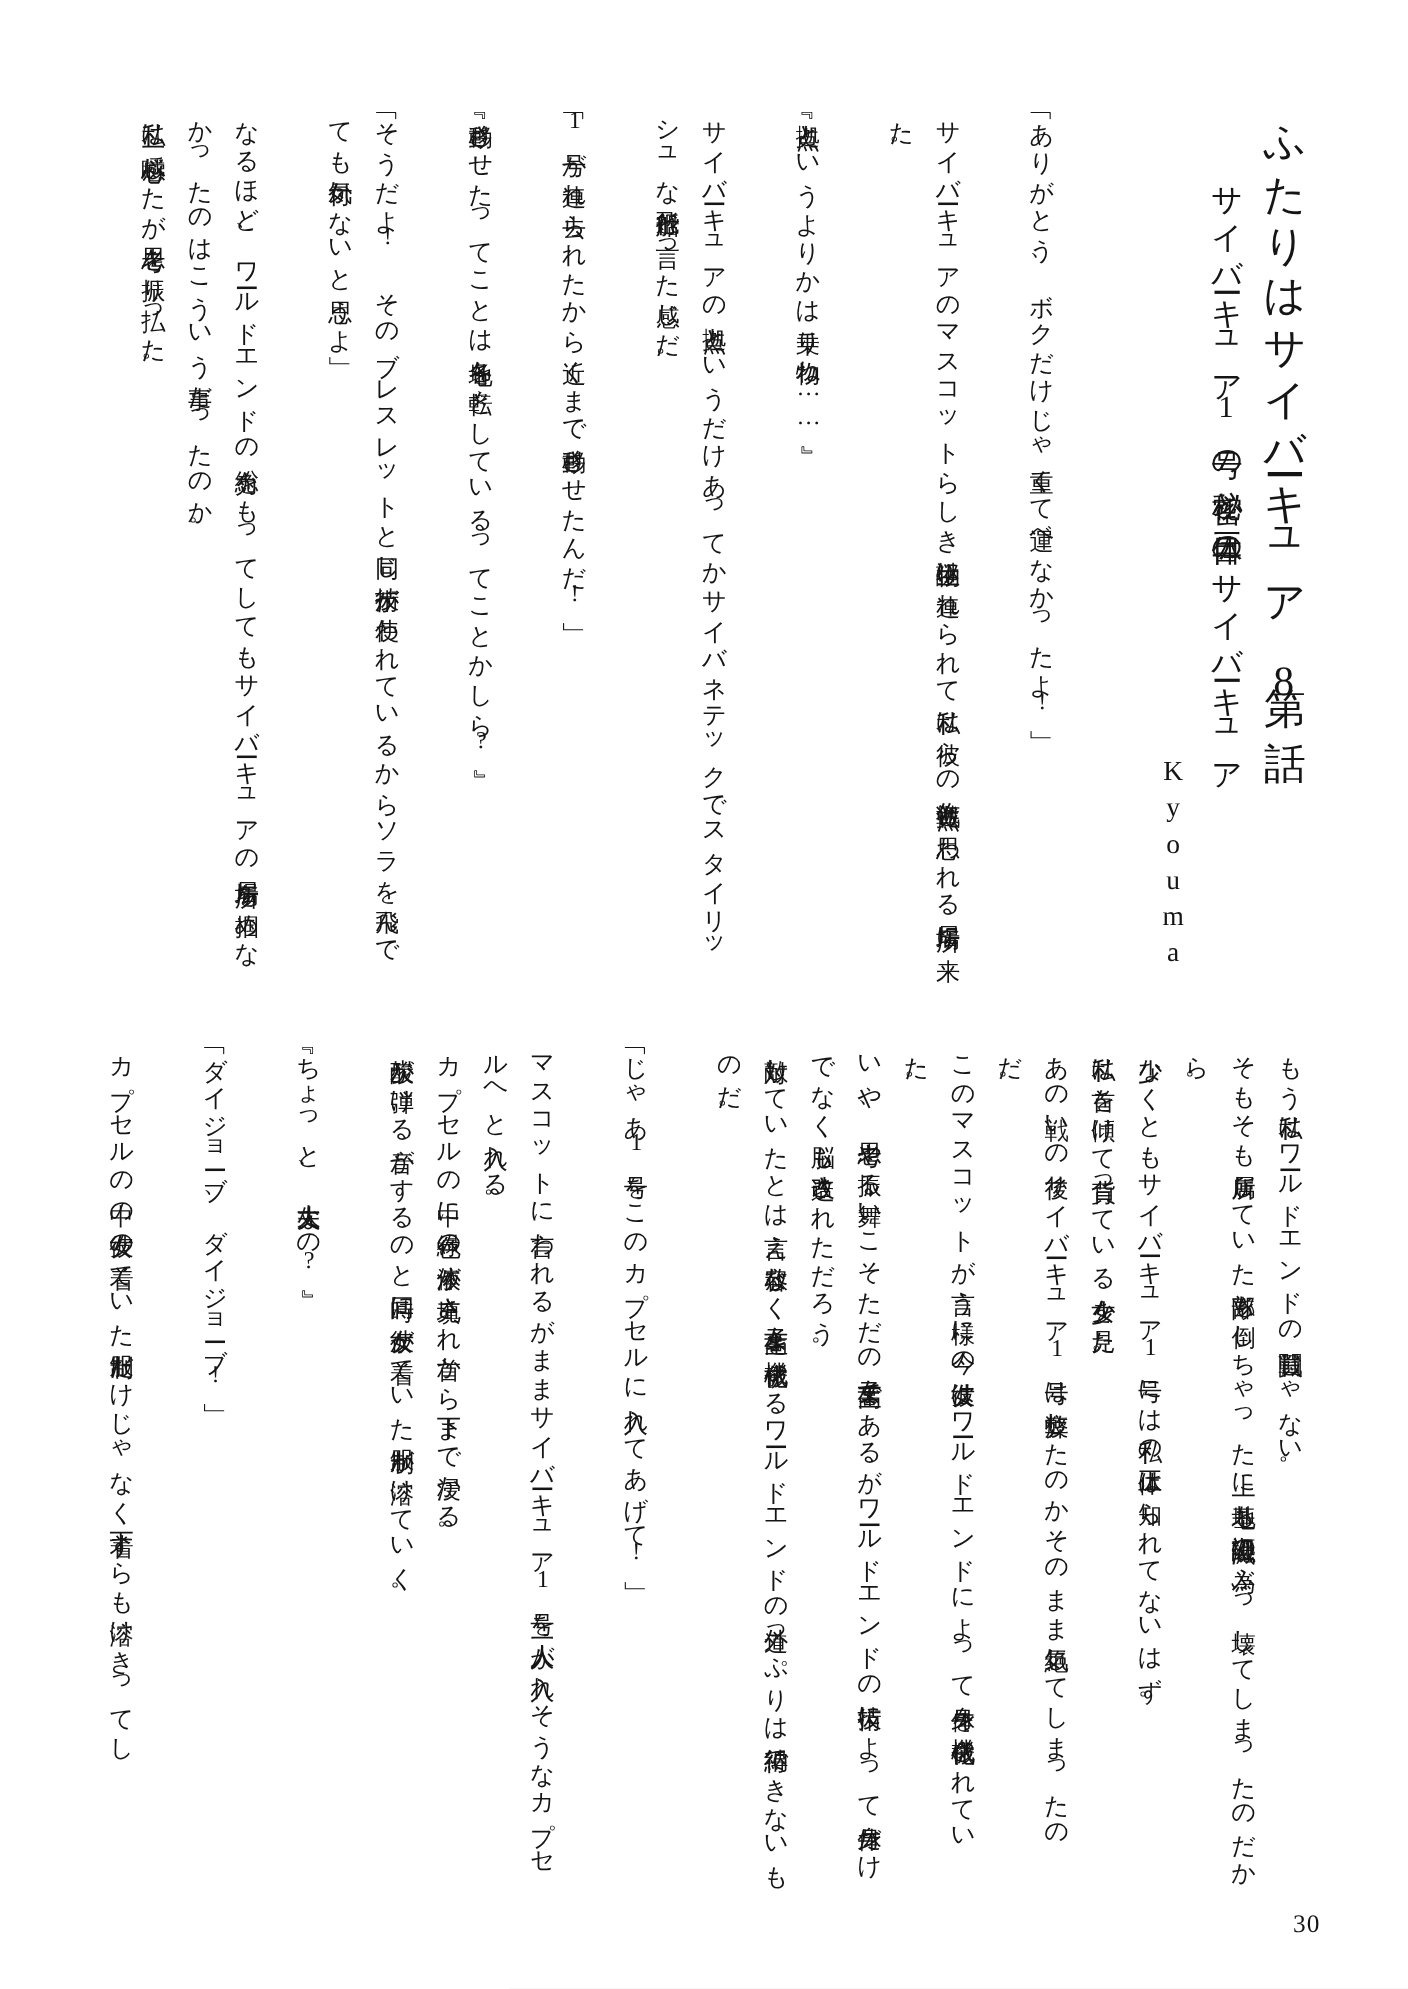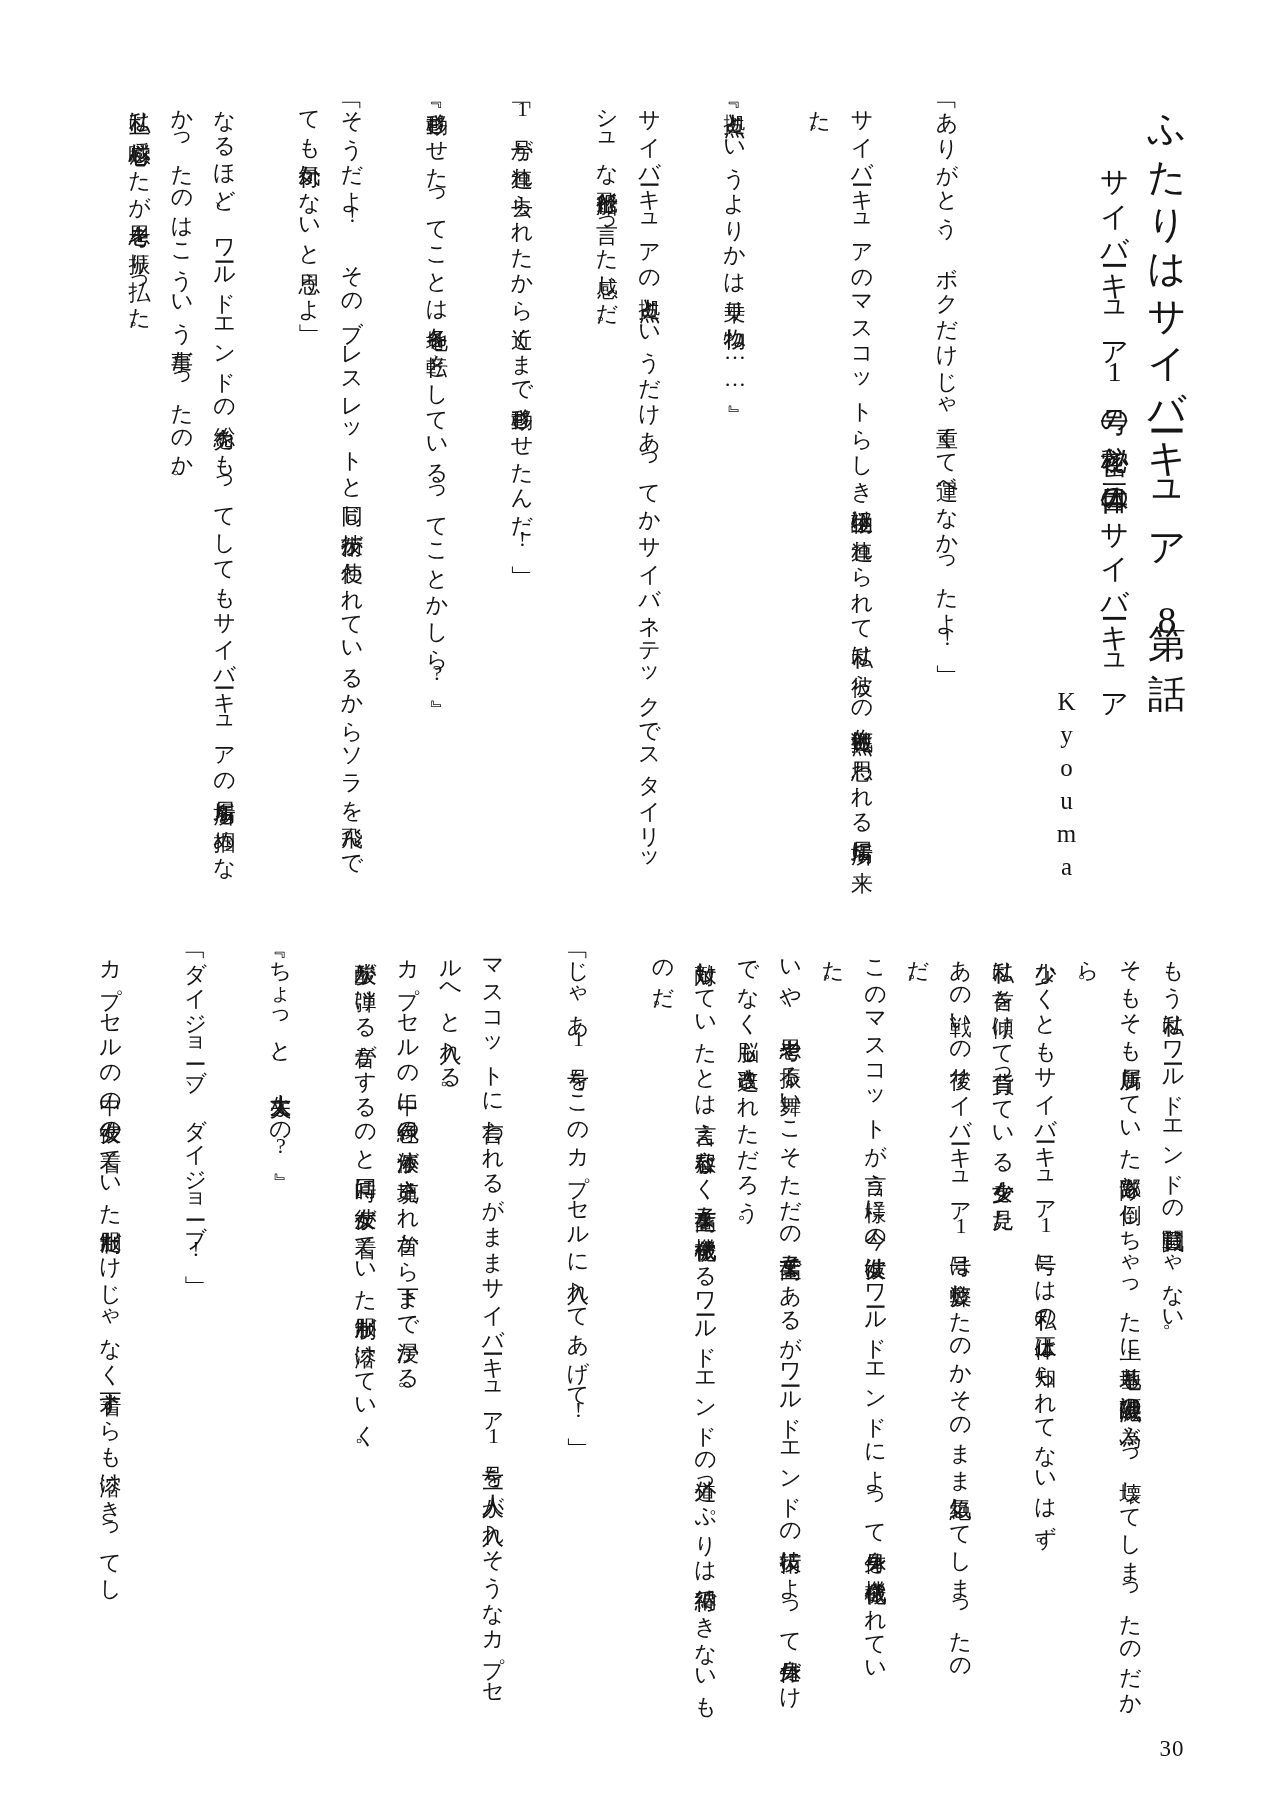--- a/index.html
+++ b/index.html
@@ -42,21 +42,21 @@
   }
   .band p.dialogue{
     margin-block-start:42.5px;
     margin-block-end:42.5px;
   }
   .band p.dialogue:first-child{margin-block-start:0;}
   .band p.dialogue:last-child{margin-block-end:0;}
   
   #page-number{
     position:absolute;
-    top:1736px;right:86px;width:44px;
+    top:1736px;right:70px;width:44px;
     text-align:center;
     font-size:23px;
     letter-spacing:1px;
   }
 </style>
 </head>
 <body>
 
 <div id="page">
 

